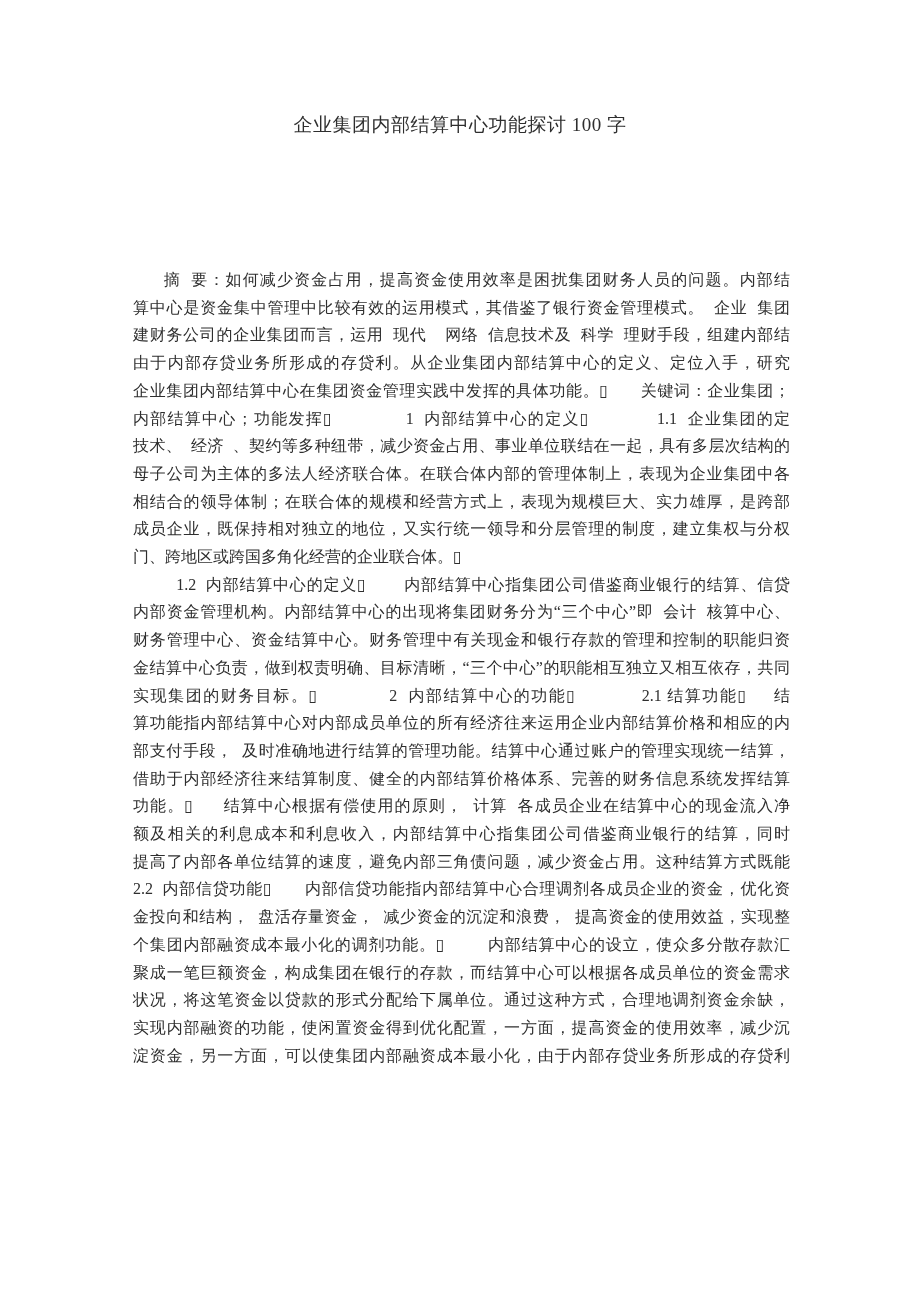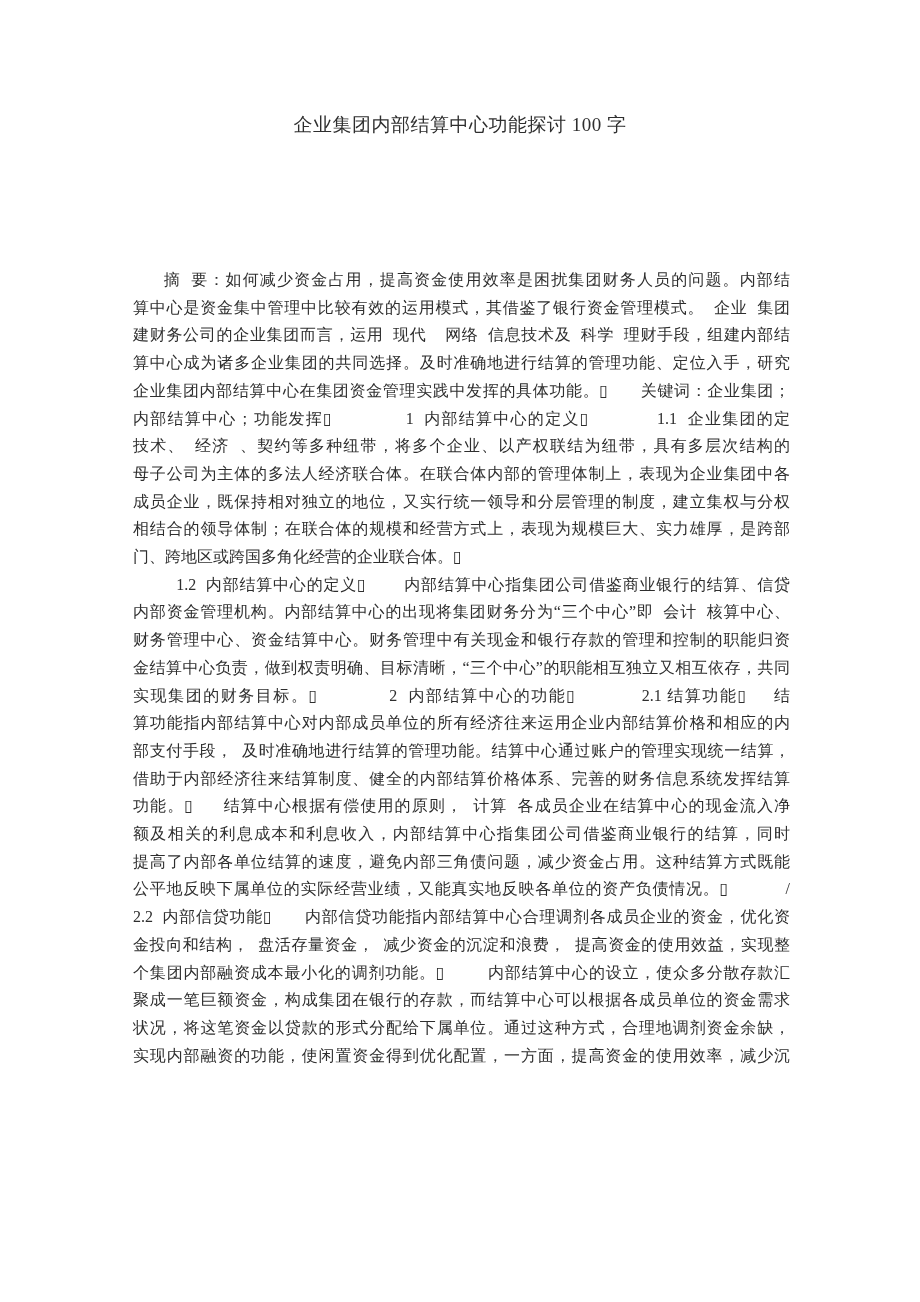--- a/index.html
+++ b/index.html
@@ -50,40 +50,39 @@
 </head>
 <body>
 
 <div class="page">
   <div class="doc-title">企业集团内部结算中心功能探讨 100 字</div>
 
   <div class="doc-body">
       <div class="text-line">      摘  要：如何减少资金占用，提高资金使用效率是困扰集团财务人员的问题。内部结</div>
       <div class="text-line">算中心是资金集中管理中比较有效的运用模式，其借鉴了银行资金管理模式。  企业  集团</div>
       <div class="text-line">建财务公司的企业集团而言，运用  现代    网络  信息技术及  科学  理财手段，组建内部结</div>
-      <div class="text-line">算中心成为诸多企业集团的共同选择。及时准确地进行结算的管理功能、定位入手，研究</div>
+      <div class="text-line">由于内部存贷业务所形成的存贷利。从企业集团内部结算中心的定义、定位入手，研究</div>
       <div class="text-line">企业集团内部结算中心在集团资金管理实践中发挥的具体功能。▯       关键词：企业集团；</div>
       <div class="text-line">内部结算中心；功能发挥▯              1  内部结算中心的定义▯             1.1  企业集团的定</div>
-      <div class="text-line">技术、  经济  、契约等多种纽带，将多个企业、以产权联结为纽带，具有多层次结构的</div>
+      <div class="text-line">技术、  经济  、契约等多种纽带，减少资金占用、事业单位联结在一起，具有多层次结构的</div>
       <div class="text-line">母子公司为主体的多法人经济联合体。在联合体内部的管理体制上，表现为企业集团中各</div>
+      <div class="text-line">相结合的领导体制；在联合体的规模和经营方式上，表现为规模巨大、实力雄厚，是跨部</div>
       <div class="text-line">成员企业，既保持相对独立的地位，又实行统一领导和分层管理的制度，建立集权与分权</div>
-      <div class="text-line">相结合的领导体制；在联合体的规模和经营方式上，表现为规模巨大、实力雄厚，是跨部</div>
       <div class="text-line left">门、跨地区或跨国多角化经营的企业联合体。▯</div>
       <div class="text-line">         1.2  内部结算中心的定义▯        内部结算中心指集团公司借鉴商业银行的结算、信贷</div>
       <div class="text-line">内部资金管理机构。内部结算中心的出现将集团财务分为“三个中心”即  会计  核算中心、</div>
       <div class="text-line">财务管理中心、资金结算中心。财务管理中有关现金和银行存款的管理和控制的职能归资</div>
       <div class="text-line">金结算中心负责，做到权责明确、目标清晰，“三个中心”的职能相互独立又相互依存，共同</div>
       <div class="text-line">实现集团的财务目标。▯             2  内部结算中心的功能▯            2.1 结算功能▯     结</div>
       <div class="text-line">算功能指内部结算中心对内部成员单位的所有经济往来运用企业内部结算价格和相应的内</div>
       <div class="text-line">部支付手段，  及时准确地进行结算的管理功能。结算中心通过账户的管理实现统一结算，</div>
       <div class="text-line">借助于内部经济往来结算制度、健全的内部结算价格体系、完善的财务信息系统发挥结算</div>
       <div class="text-line">功能。▯      结算中心根据有偿使用的原则，  计算  各成员企业在结算中心的现金流入净</div>
       <div class="text-line">额及相关的利息成本和利息收入，内部结算中心指集团公司借鉴商业银行的结算，同时</div>
       <div class="text-line">提高了内部各单位结算的速度，避免内部三角债问题，减少资金占用。这种结算方式既能</div>
-      <div class="text-line">公平地反映下属单位的实际经营业绩，又能真实地反映各单位的资产负债情况。▯            /</div>
       <div class="text-line">2.2  内部信贷功能▯       内部信贷功能指内部结算中心合理调剂各成员企业的资金，优化资</div>
       <div class="text-line">金投向和结构，  盘活存量资金，  减少资金的沉淀和浪费，  提高资金的使用效益，实现整</div>
       <div class="text-line">个集团内部融资成本最小化的调剂功能。▯         内部结算中心的设立，使众多分散存款汇</div>
       <div class="text-line">聚成一笔巨额资金，构成集团在银行的存款，而结算中心可以根据各成员单位的资金需求</div>
       <div class="text-line">状况，将这笔资金以贷款的形式分配给下属单位。通过这种方式，合理地调剂资金余缺，</div>
       <div class="text-line">实现内部融资的功能，使闲置资金得到优化配置，一方面，提高资金的使用效率，减少沉</div>
       <div class="text-line">淀资金，另一方面，可以使集团内部融资成本最小化，由于内部存贷业务所形成的存贷利</div>
     </div>
 </div>
 

